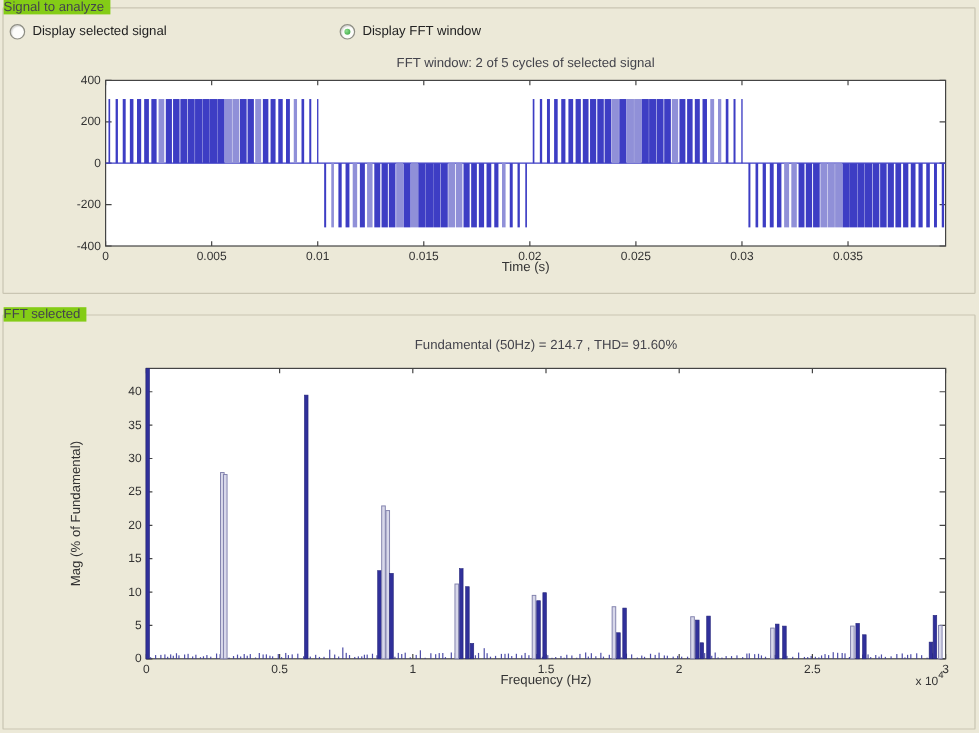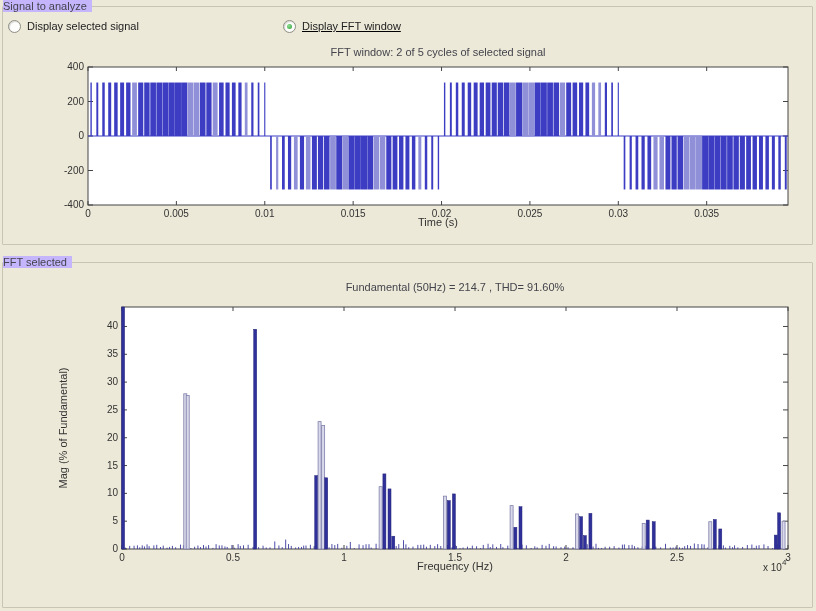--- a/index.html
+++ b/index.html
@@ -11,26 +11,26 @@
   }
   .groupbox{
     position:absolute;left:2px;right:3px;
     border:1px solid #c9c5b2;
     border-radius:1px;
   }
   #group-signal{top:6px;height:237px;}
   #group-fft{top:262px;height:344px;}
   .grouplabel{
     position:absolute;left:0;top:-7px;
-    background:#c4b5fd;padding:0 5px 0 0;
+    background:#84cc16;padding:0 5px 0 0;
     font-size:11px;color:#44444c;white-space:nowrap;
   }
   .radio-row{position:absolute;top:19px;height:14px;display:flex;align-items:center;}
   #radio-row-signal{left:8px;}
-  #radio-row-fft{left:283px;text-decoration:underline;}
+  #radio-row-fft{left:283px;}
   .radio{
     width:11px;height:11px;border-radius:50%;
     background:#fdfdfb;border:1px solid #8d8d83;
     box-shadow:inset 1px 1px 1px rgba(0,0,0,0.15);
     position:relative;flex:0 0 auto;
   }
   .radio .dot{
     position:absolute;left:3px;top:3px;width:5px;height:5px;border-radius:50%;
     background:radial-gradient(circle at 35% 35%, #8ee08e, #2f9b37);
     display:none;

